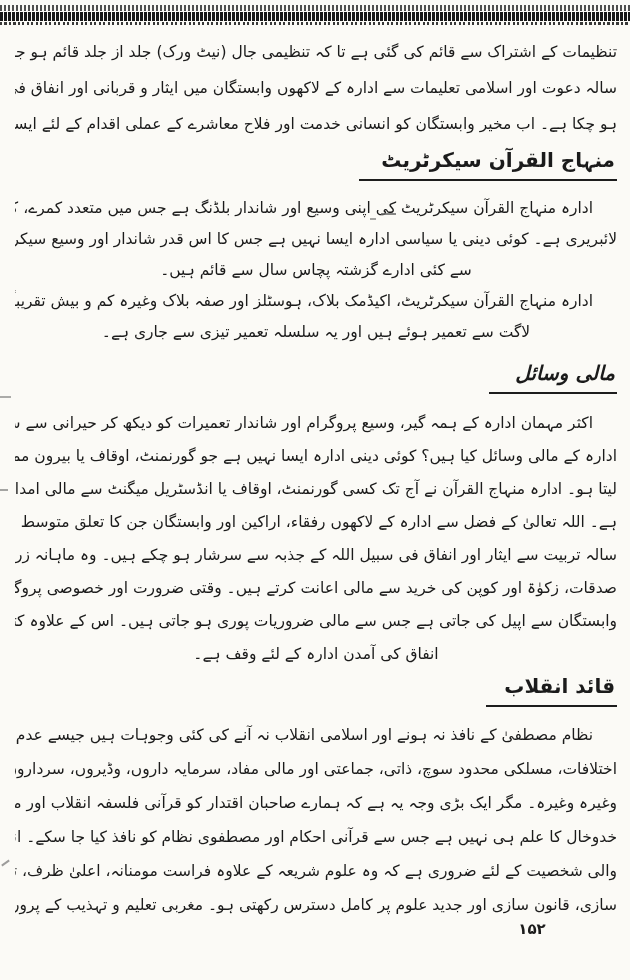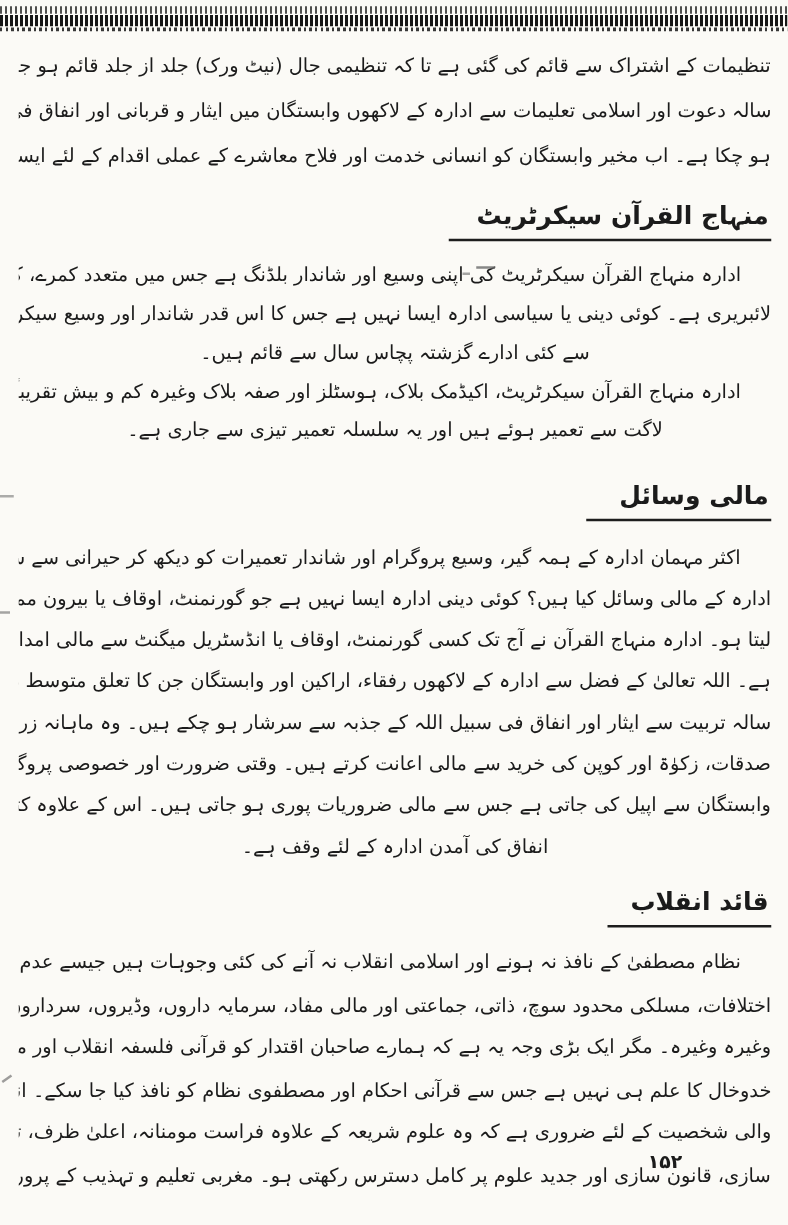--- a/index.html
+++ b/index.html
@@ -39,23 +39,23 @@
   .ln.indent { padding-right: 24px; }
   .p1 { margin-top: 9px; }
   .p1 .ln { height: 36px; line-height: 36px; }
   .p2 { margin-top: 12px; }
   .p2 .ln, .p3 .ln { height: 31px; line-height: 31px; }
   .p4 { margin-top: 13px; }
   .p4 .ln { height: 33px; line-height: 33px; }
   .p5 { margin-top: 11px; }
   .p5 .ln { height: 34px; line-height: 34px; }
   .h { text-align: right; }
-  .h1 { margin-top: 15px; }
-  .h2 { margin-top: 21px; }
-  .h3 { margin-top: 12px; }
+  .h1 { margin-top: 3px; }
+  .h2 { margin-top: 10px; font-style: italic; }
+  .h3 { }
   .h .ht {
     display: inline-block;
     font-size: 20px;
     font-weight: bold;
     line-height: 30px;
     border-bottom: 2.5px solid #1d1d1d;
     padding: 0 2px 4px 0;
   }
   .h1 .ht { padding-left: 22px; }
   .h2 .ht { padding-left: 26px; }

